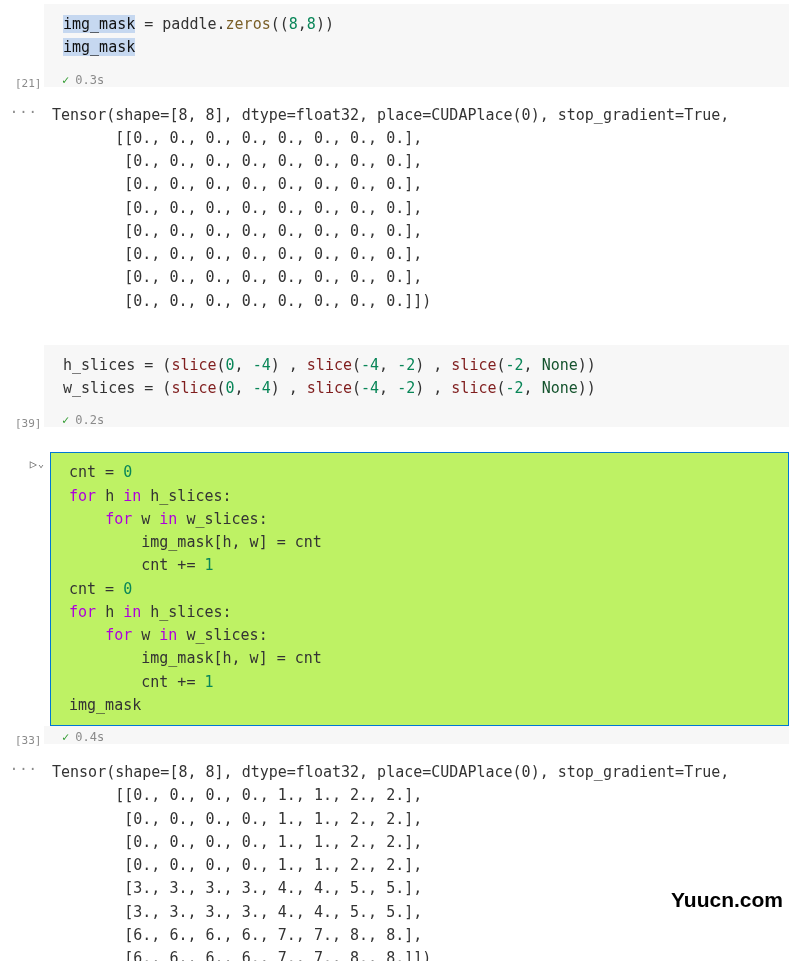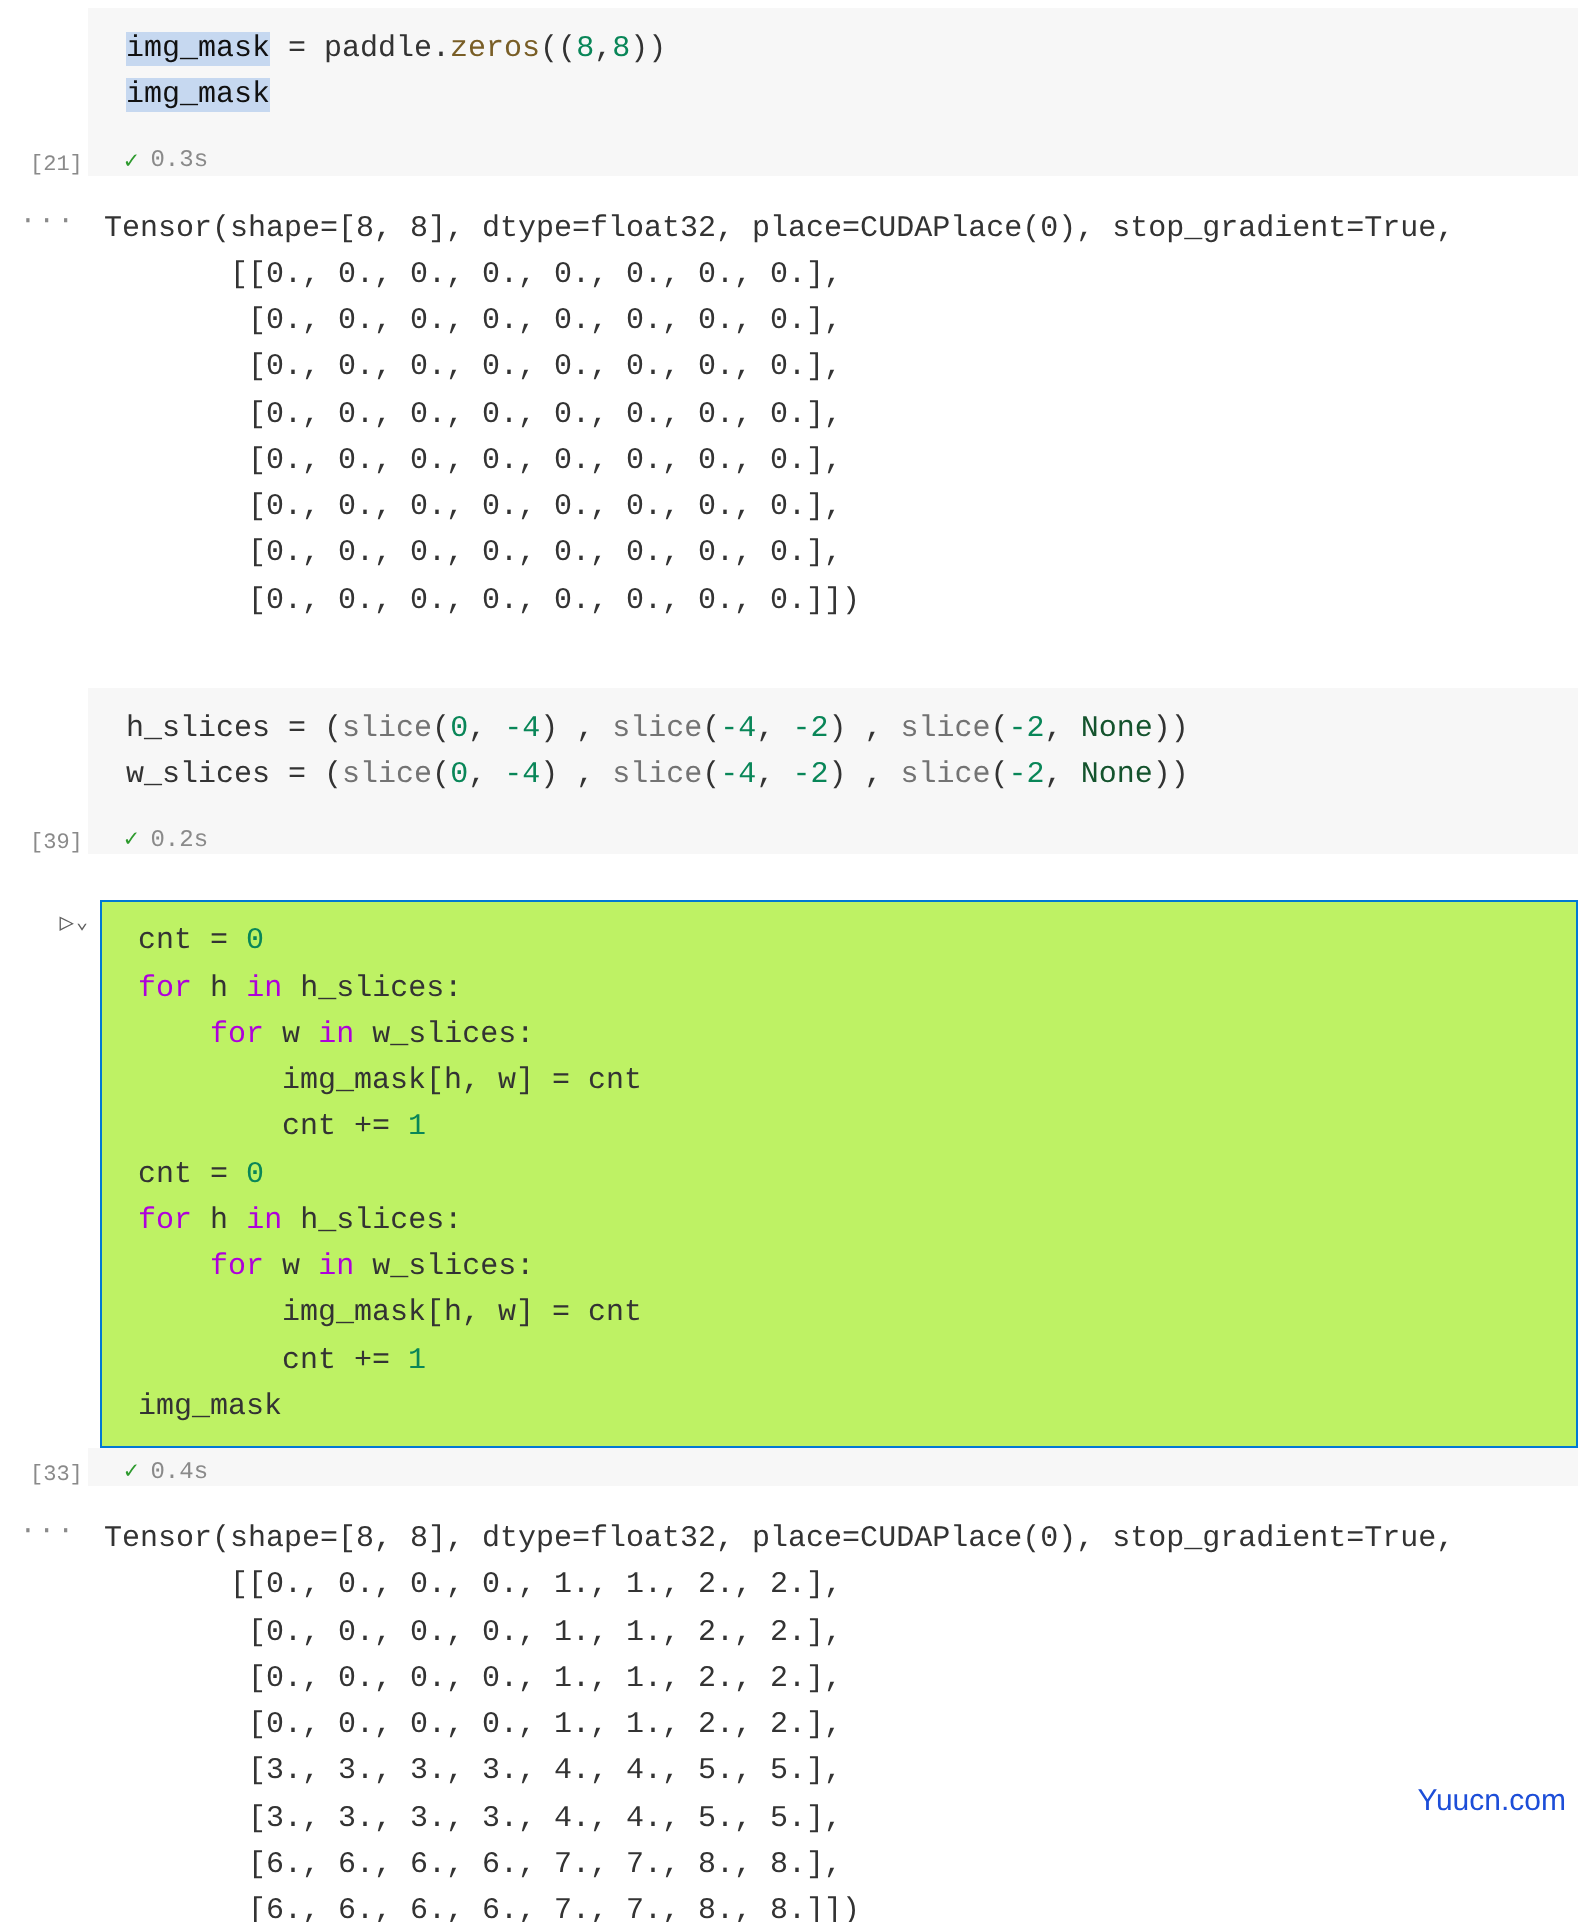--- a/index.html
+++ b/index.html
@@ -14,40 +14,40 @@
     --num-green: #098658;
     --ident-blue: #0000ff;
     --kw-blueviolet: #af00db;
     --const-blue: #0000ff;
     --highlight-sel: #c6d8f0;
     font-family: Consolas, "Menlo", monospace;
     font-size: 15px;
   }
   body { margin:0; padding:0; background:var(--bg-page); color:var(--text-main); width:795px; }
   .notebook { padding: 4px 0 10px 0; position:relative; }
-  .cell-row { display:flex; align-items:flex-start;font-family:Liberation Mono, monospace; }
+  .cell-row { display:flex; align-items:flex-start; }
   .gutter { width:44px; flex:0 0 44px; color:var(--text-dim); font-size:11px; text-align:right; padding-right:6px; padding-top:6px; box-sizing:border-box; user-select:none;}
   .gutter-label { padding-top: 2px; margin-left: 15px; }
   .gutter-dots { font-size:14px; letter-spacing:1px; }
   .run-gutter { width:44px; flex:0 0 44px; display:flex; justify-content:flex-end; padding-right:6px; padding-top:6px;}
   .run-btn { color:#606060; font-size:12px; line-height:1; }
   .run-chev { color:#606060; font-size:10px; margin-left:1px;}
   .code-block { background:var(--bg-cell); flex:1; padding:8px 12px 8px 18px; border:1px solid transparent; margin-right:6px; }
   .code-block.active { border:1px solid var(--border-blue); background:#bef264;}
   .status-line { margin-top:4px; font-size:12px; color:var(--text-dim); display:flex; align-items:center; gap:6px;}
   .tick { color:#2e9a2e; font-size:12px; }
   pre { margin:0; white-space:pre; line-height:1.55; font-family:inherit;}
   .out-block { flex:1; padding:6px 12px 10px 8px; }
   .hl { background:var(--highlight-sel); color:#111;} 
   .fn { color:#795e26;} 
-  .tp { color:#737373;} 
+  .tp { color:#7f1d1d;} 
   .num { color:#098658;} 
   .kw { color:#14532d;} 
   .kw2 { color:#af00db;}
-  .watermark { position:absolute; right:12px; bottom:78px; color:#1d4ed8; font-family:Arial,sans-serif; font-size:15px; font-weight:normal;}
+  .watermark { position:absolute; right:12px; bottom:78px; color:#000000; font-family:Arial,sans-serif; font-size:21px; font-weight:bold;}
   .spacer { height:22px; }
 </style>
 </head>
 <body>
 
 <div class="notebook">
 
   <div class="cell-row">
     <div class="gutter"></div>
     <div class="code-block">

